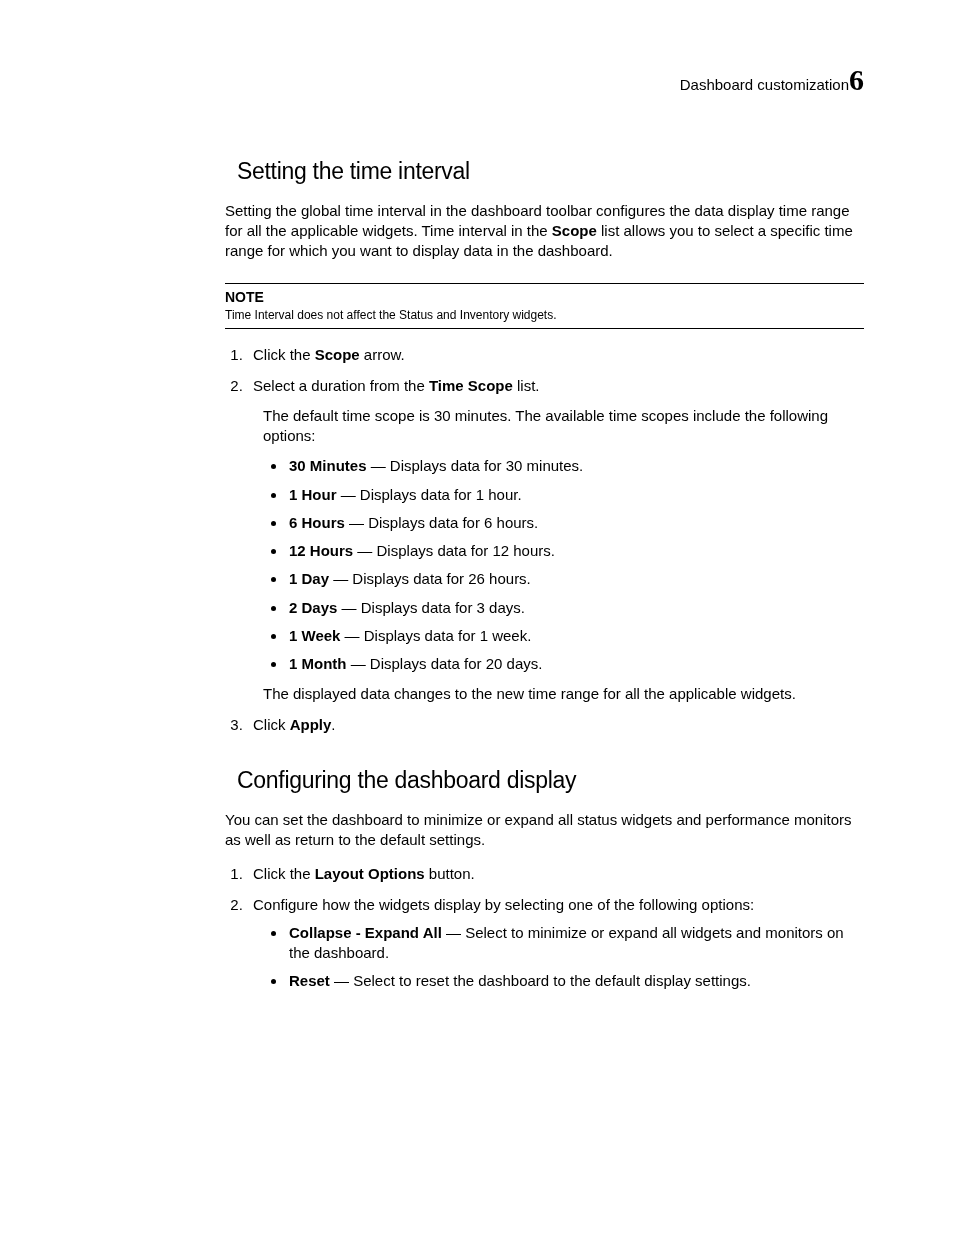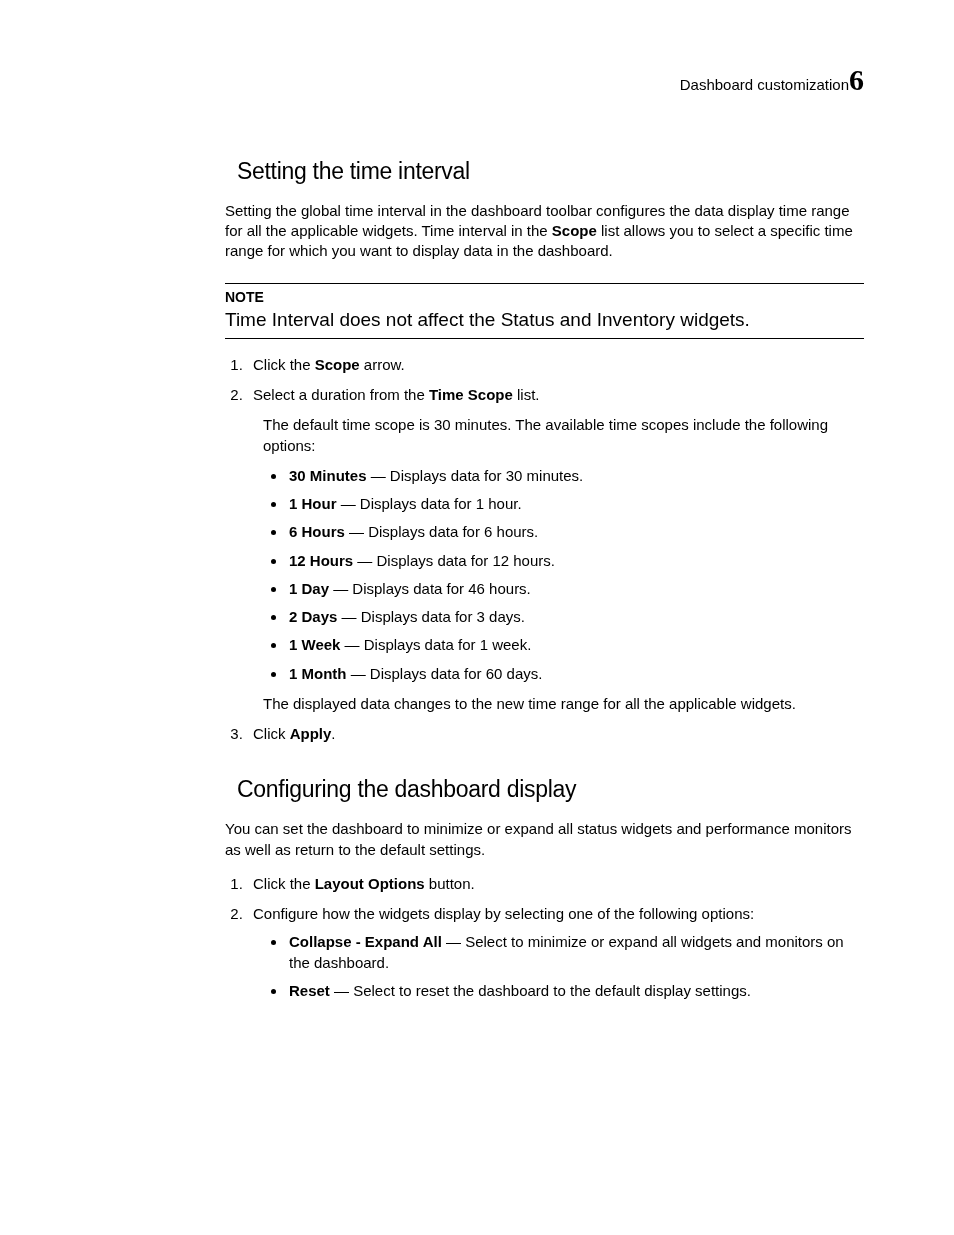--- a/index.html
+++ b/index.html
@@ -45,21 +45,21 @@
     border-bottom: 1px solid #000;
     padding: 4px 0 5px 0;
     margin: 22px 0 16px 0;
   }
   .note-label {
     font-weight: bold;
     font-size: 14px;
     letter-spacing: 0;
   }
   .note-text {
-    font-size: 19px;
+    font-size: 12px;
   }
   ol.steps {
     list-style: decimal;
     padding-left: 0;
     margin: 0 0 30px 0;
   }
   ol.steps > li {
     margin: 0 0 10px 22px;
     padding-left: 6px;
   }
@@ -104,24 +104,24 @@
       <span>Click the </span><span class="bold">Scope</span><span> arrow.</span>
     </li>
     <li>
       <span>Select a duration from the </span><span class="bold">Time Scope</span><span> list.</span>
       <div class="step-sub">The default time scope is 30 minutes. The available time scopes include the following options:</div>
       <ul class="bullets">
         <li><span class="bold">30 Minutes</span><span> — Displays data for 30 minutes.</span></li>
         <li><span class="bold">1 Hour</span><span> — Displays data for 1 hour.</span></li>
         <li><span class="bold">6 Hours</span><span> — Displays data for 6 hours.</span></li>
         <li><span class="bold">12 Hours</span><span> — Displays data for 12 hours.</span></li>
-        <li><span class="bold">1 Day</span><span> — Displays data for 46 hours.</span></li>
+        <li><span class="bold">1 Day</span><span> — Displays data for 26 hours.</span></li>
         <li><span class="bold">2 Days</span><span> — Displays data for 3 days.</span></li>
         <li><span class="bold">1 Week</span><span> — Displays data for 1 week.</span></li>
-        <li><span class="bold">1 Month</span><span> — Displays data for 60 days.</span></li>
+        <li><span class="bold">1 Month</span><span> — Displays data for 20 days.</span></li>
       </ul>
       <div class="step-sub">The displayed data changes to the new time range for all the applicable widgets.</div>
     </li>
     <li>
       <span>Click </span><span class="bold">Apply</span><span>.</span>
     </li>
   </ol>
 
   <h2 class="section section-gap">Configuring the dashboard display</h2>
 

